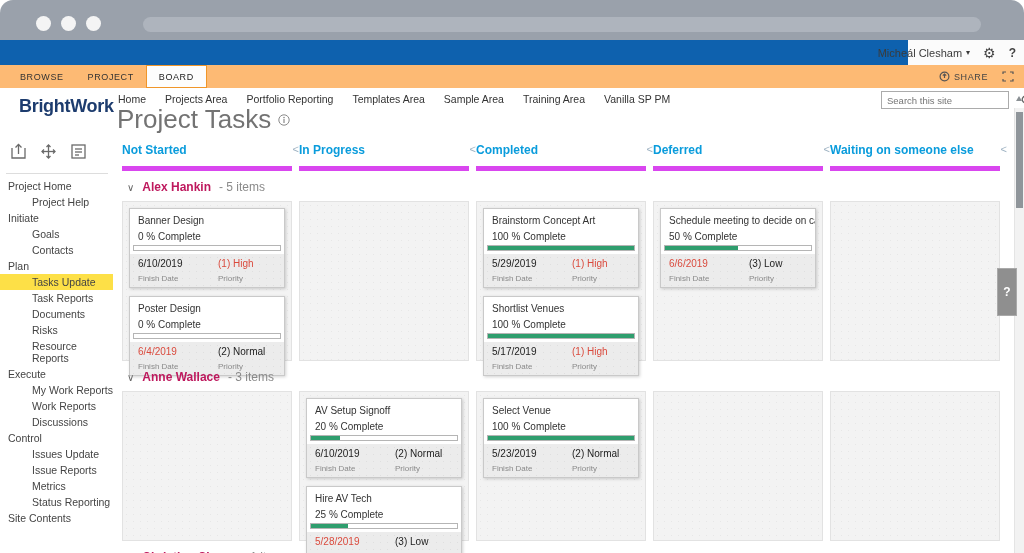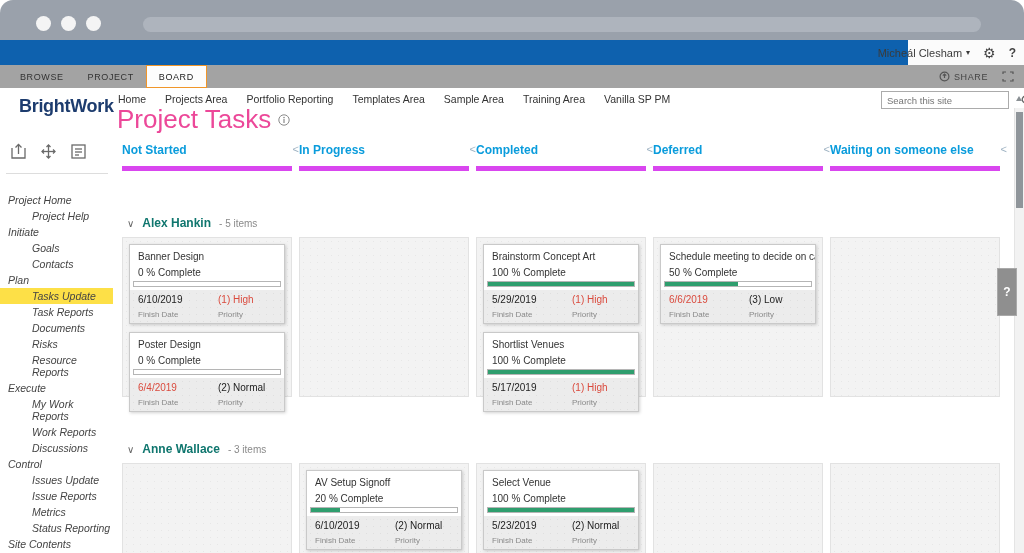--- a/index.html
+++ b/index.html
@@ -12,53 +12,53 @@
 
   
   .suite{position:absolute;left:0;top:40px;width:1024px;height:25px;background:#fbfbfb;}
   .suite-blue{position:absolute;left:0;top:0;width:908px;height:25px;background:#0e61ae;}
   .suite-right{position:absolute;right:8px;top:0;height:25px;display:flex;align-items:center;gap:13px;color:#3b3b3b;font-size:11px;}
   .suite-user{display:flex;align-items:center;gap:4px;cursor:pointer;}
   .gear{font-size:14px;color:#444;line-height:1;}
   .help-q{font-size:12px;font-weight:bold;color:#444;}
 
   
-  .ribbon{position:absolute;left:0;top:65px;width:1024px;height:23px;background:#a3a3a3;}
+  .ribbon{position:absolute;left:0;top:65px;width:1024px;height:23px;background:#fdba74;}
   .rtabs{position:absolute;left:8px;top:0;height:23px;display:flex;align-items:stretch;}
   .rtab{display:flex;align-items:center;padding:0 12px;font-size:9px;letter-spacing:.6px;color:#333;}
   .rtab.active{background:#fdfdfd;border:1px solid #f0962a;color:#222;}
   .ribbon-right{position:absolute;right:10px;top:0;height:23px;display:flex;align-items:center;gap:14px;color:#444;font-size:9px;letter-spacing:.6px;}
   .share-wrap{display:flex;align-items:center;gap:4px;}
 
   
   .brand{position:absolute;left:19px;top:96px;font-size:18px;font-weight:bold;color:#1d3c6e;letter-spacing:-.3px;}
   .side-icons{position:absolute;left:8px;top:141px;display:flex;gap:9px;}
   .side-icon{width:21px;height:21px;display:flex;align-items:center;justify-content:center;}
   .side-divider{position:absolute;left:6px;top:173px;width:102px;height:1px;background:#ddd;}
-  .sidenav{position:absolute;left:0;top:192px;width:113px;font-style:italic;}
+  .sidenav{position:absolute;left:0;top:178px;width:113px;}
   .snav{font-size:10.5px;color:#444;padding:2px 0 2px 8px;line-height:12px;cursor:pointer;}
   .snav.lvl1{padding-left:32px;}
   .snav.selected{background:#fde047;}
 
   
   .topnav{position:absolute;left:118px;top:93px;display:flex;gap:19px;font-size:10.5px;color:#333;}
   .topnav span{cursor:pointer;}
   .searchbox{position:absolute;left:881px;top:91px;width:126px;height:16px;border:1px solid #ababab;background:#fff;display:flex;align-items:center;}
   .searchbox input{border:0;outline:0;flex:1;font-size:9.5px;color:#555;padding:0 2px 0 5px;font-family:"Liberation Sans",sans-serif;background:transparent;}
-  .page-title{position:absolute;left:117px;top:104px;font-size:26px;font-weight:300;color:#ec4899;display:flex;align-items:center;gap:7px;}
+  .page-title{position:absolute;left:117px;top:104px;font-size:26px;font-weight:300;color:#737373;display:flex;align-items:center;gap:7px;}
 
   
   .board{position:absolute;left:122px;top:143px;width:878px;}
   .cols{display:grid;grid-template-columns:repeat(5,170px);column-gap:7px;}
   .colhead{position:relative;font-size:12px;font-weight:bold;color:#0a9cdc;padding-bottom:9px;border-bottom:5px solid #d946ef;}
   .colhead .chev{position:absolute;right:-7px;top:0;color:#9fb3c3;font-weight:normal;font-size:11px;}
   .lanehead{margin:9px 0 7px;display:flex;align-items:baseline;gap:8px;padding-left:5px;}
   .lanehead .vchev{color:#666;font-size:10px;}
-  .lanehead .lname{font-size:12px;font-weight:bold;color:#0f766e;}
-  .lanehead .lcount{font-size:10px;color:#8a8a8a;margin-top:38px;}
+  .lanehead .lname{font-size:12px;font-weight:bold;color:#be185d;}
+  .lanehead .lcount{font-size:12px;color:#8a8a8a;}
   .cell{background:#f3f3f3;border:1px solid #e2e2e2;box-sizing:border-box;
         background-image:radial-gradient(#e7e7e7 .7px,transparent .7px);background-size:7px 7px;}
   .lane1 .cell{height:160px;}
   .lane2 .cell{height:150px;}
 
   
   .card{margin:6px;background:#fff;border:1px solid #c9c9c9;box-shadow:1px 1px 3px rgba(0,0,0,.18);cursor:pointer;}
   .card + .card{margin-top:8px;}
   .card-title{padding:6px 8px 0;font-size:10px;color:#333;line-height:12px;white-space:nowrap;overflow:hidden;}
   .card-pct{padding:4px 8px 3px;font-size:10px;color:#333;}

